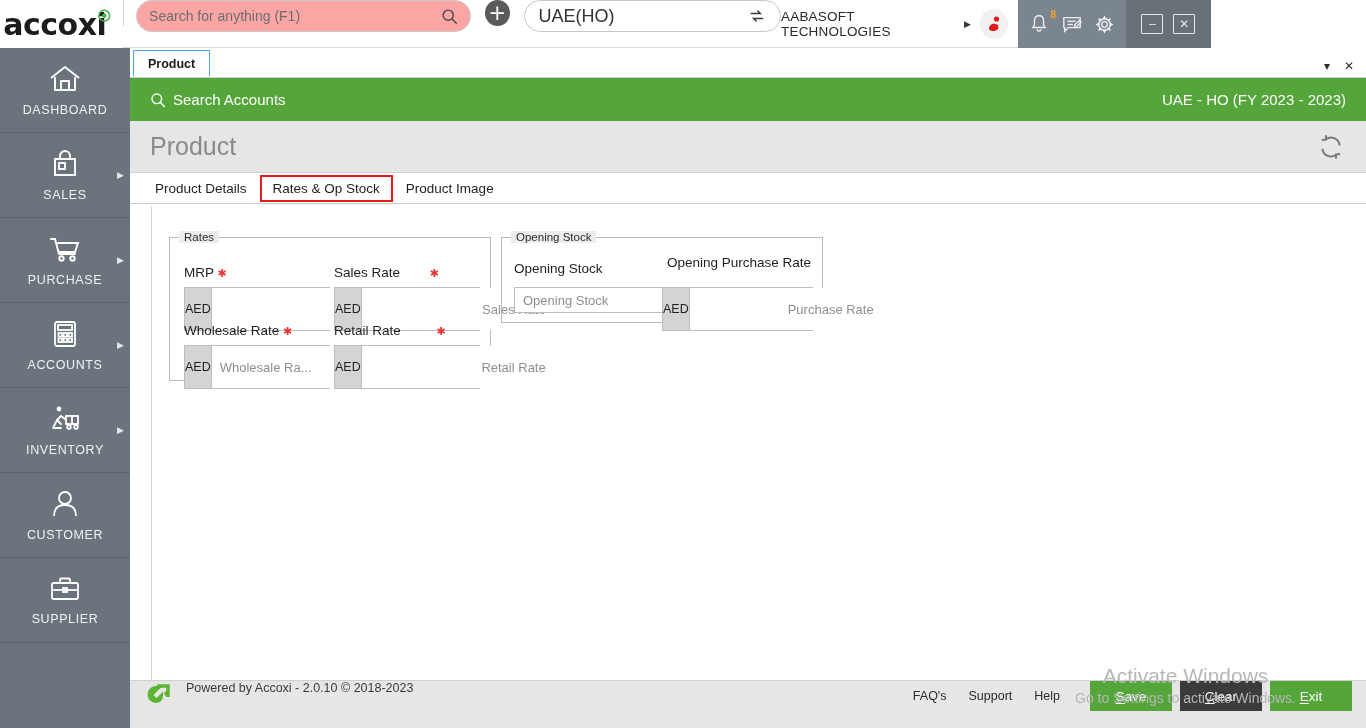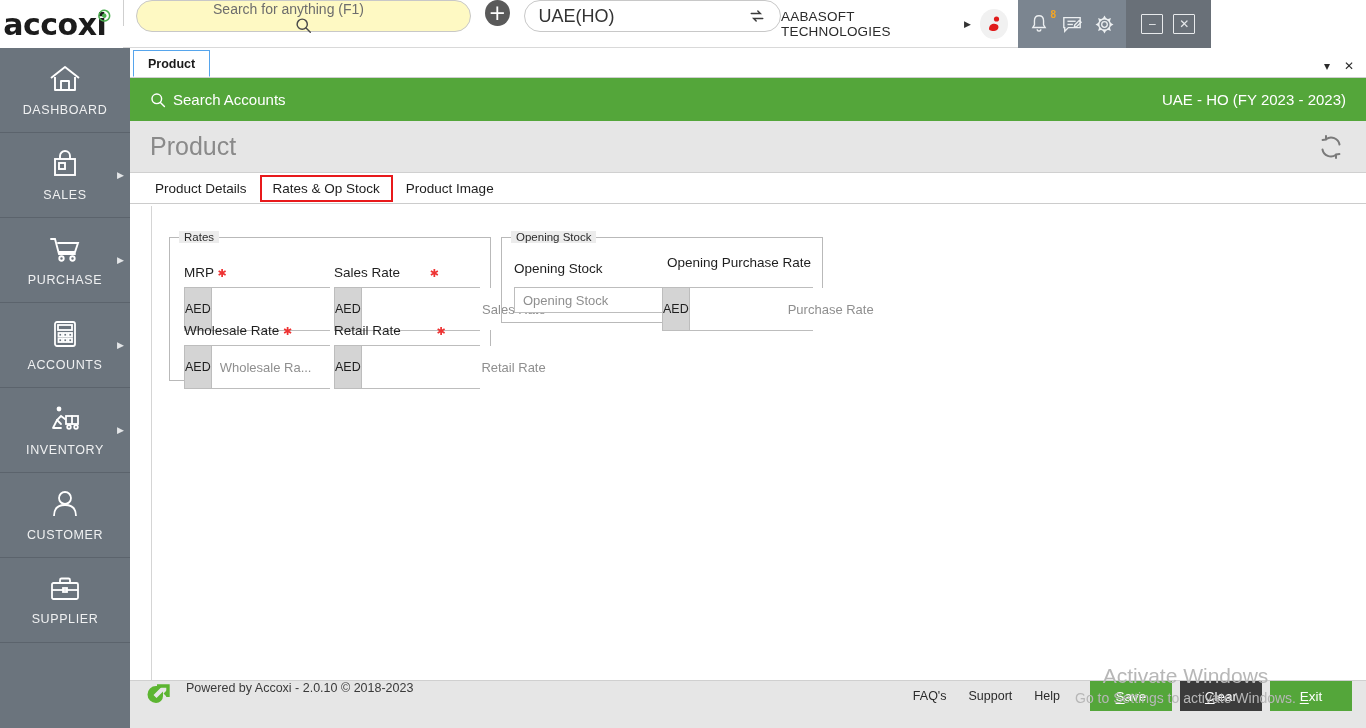--- a/index.html
+++ b/index.html
@@ -26,22 +26,21 @@
     color: #1c1c1c; font-family: "DejaVu Sans", sans-serif;
     display: flex; align-items: baseline;
   }
   .logo-leaf { color: #4caf50; font-size: 14px; position: relative; top: -14px; left: -9px; }
   .logo-divider { width: 1px; height: 26px; background: #cfcfcf; margin: 0 4px 0 0; }
 
   .search-box {
     margin-left: 8px; width: 352px; height: 32px;
     border: 1px solid #c8c8c8; border-radius: 16px;
     display: flex; align-items: center; padding: 0 12px;
-    background: #fef9c3;
-    flex-direction: column;
+    background: #fca5a5;
   }
   .search-box input {
     flex: 1; border: none; outline: none; font-size: 14px;
     color: #555; font-family: "Liberation Sans", sans-serif; background: transparent;
   }
   .search-box input::placeholder { color: #6d6d6d; }
   .icon-svg { display: block; }
 
   .plus-btn {
     margin-left: 14px; width: 26px; height: 26px; border-radius: 50%;

